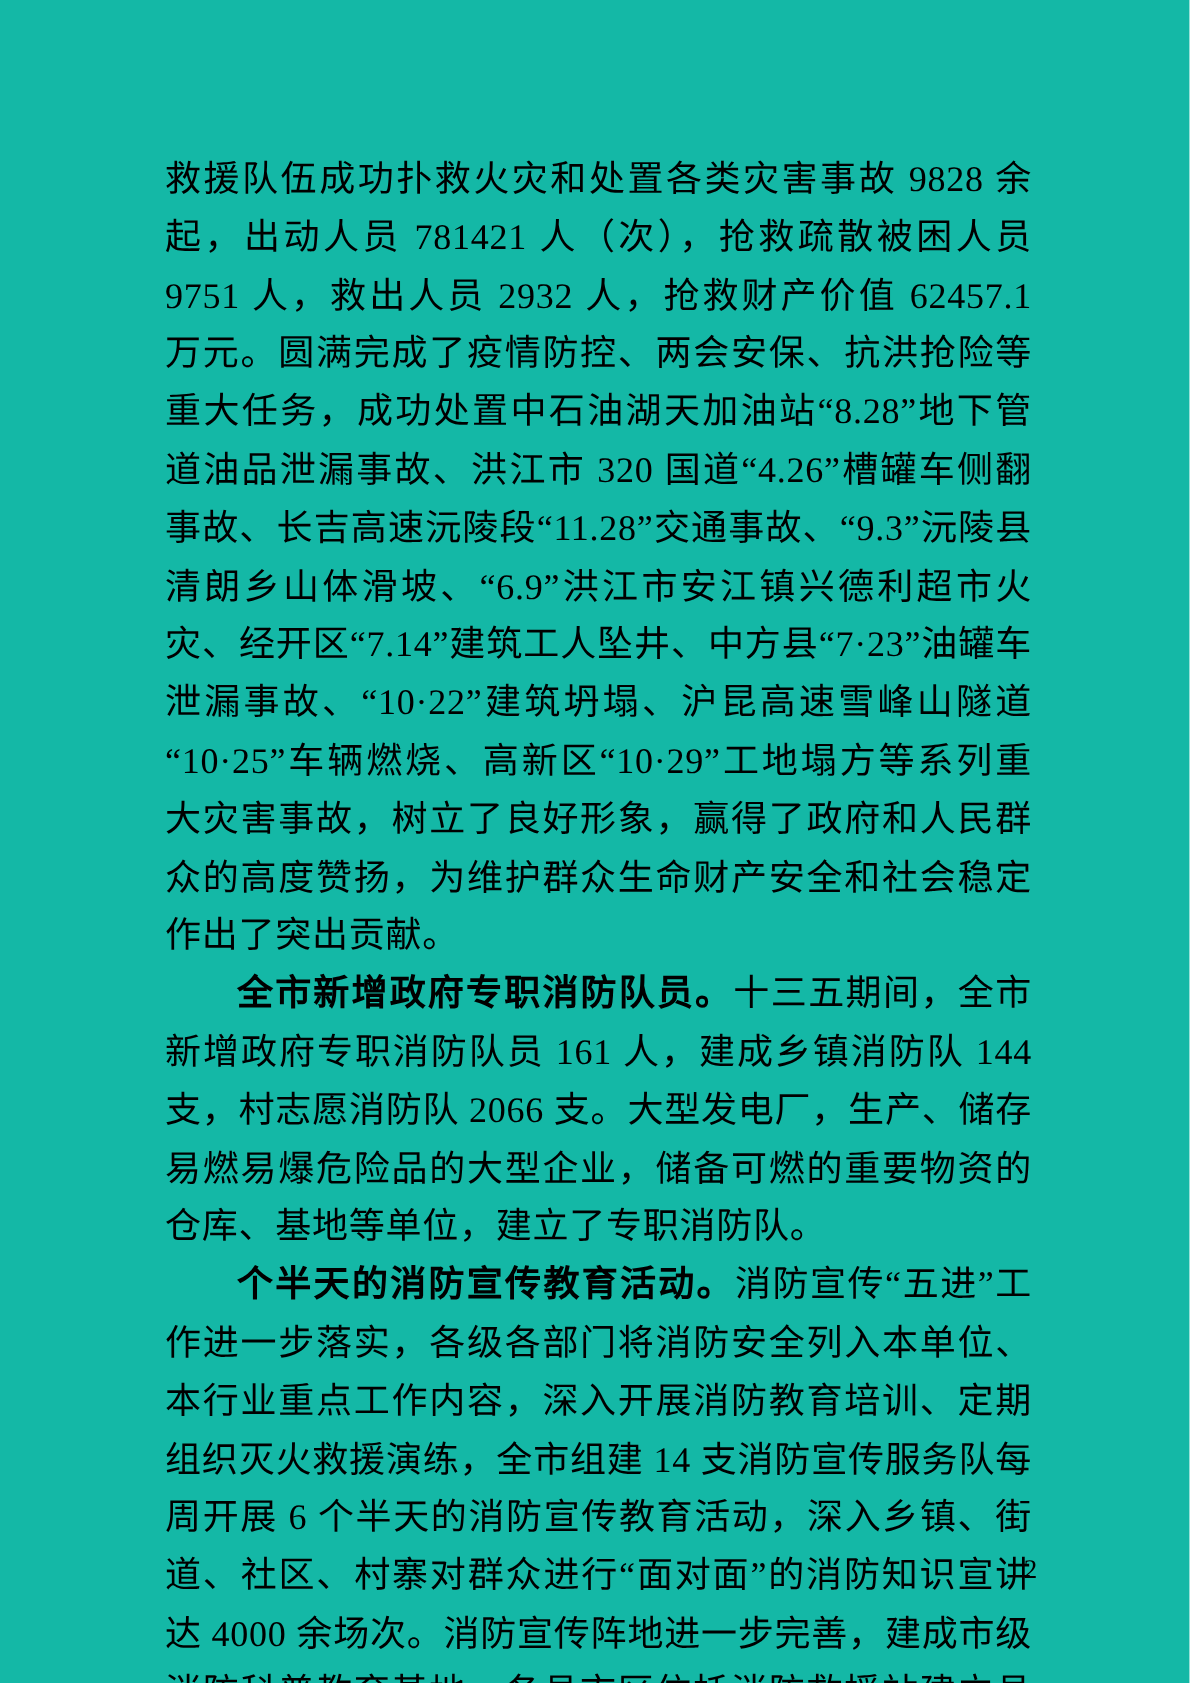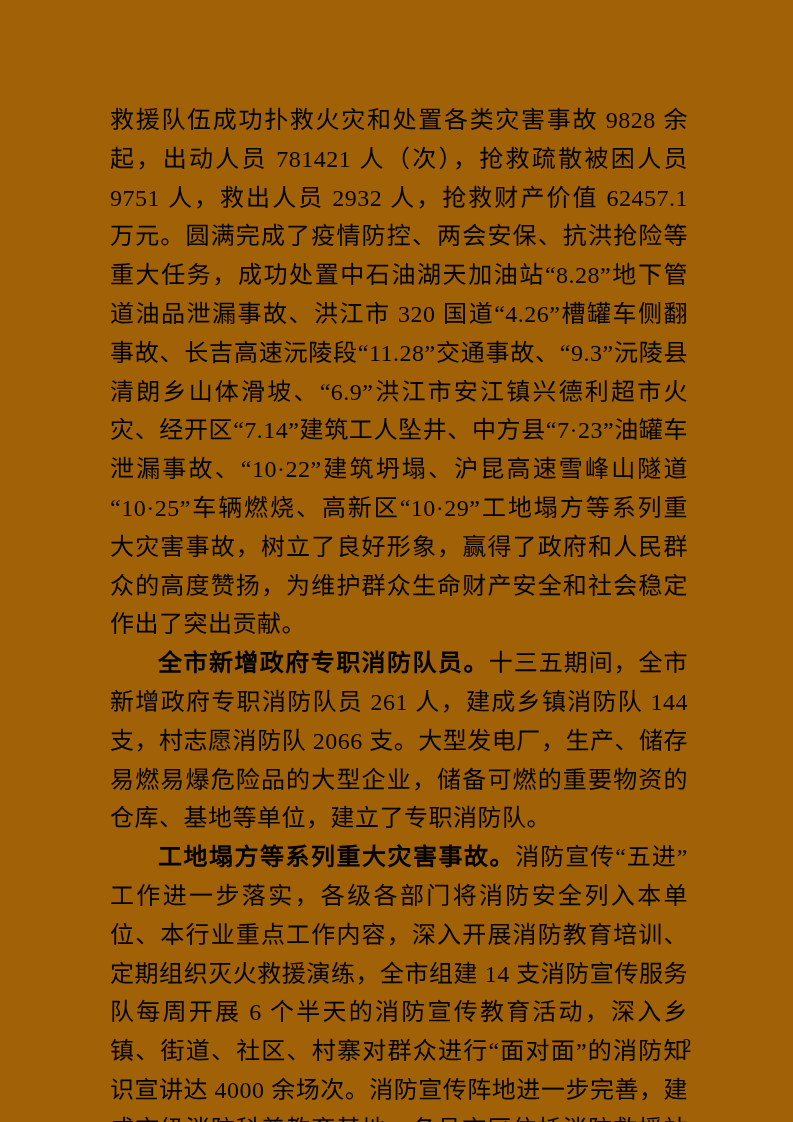--- a/index.html
+++ b/index.html
@@ -6,21 +6,21 @@
   html, body {
     width: 793px;
     height: 1122px;
     background: #ffffff;
     font-family: "Liberation Serif", "DejaVu Serif", serif;
   }
   .page {
     position: relative;
     width: 793px;
     height: 1122px;
-    background: #a16207;
+    background: #14b8a6;
     overflow: hidden;
   }
   .doc-body {
     position: absolute;
     left: 110px;
     top: 101px;
     width: 578px;
     color: #000000;
     font-size: 24px;
     line-height: 38.8px;
@@ -54,21 +54,21 @@
 </style>
 </head>
 <body>
 
 <div class="page">
 
   <div class="doc-body">
 
     <p class="para"><span>救援队伍成功扑救火灾和处置各类灾害事故 9828 余起，出动人员 781421 人（次），抢救疏散被困人员 9751 人，救出人员 2932 人，抢救财产价值 62457.1 万元。圆满完成了疫情防控、两会安保、抗洪抢险等重大任务，成功处置中石油湖天加油站“8.28”地下管道油品泄漏事故、洪江市 320 国道“4.26”槽罐车侧翻事故、长吉高速沅陵段“11.28”交通事故、“9.3”沅陵县清朗乡山体滑坡、“6.9”洪江市安江镇兴德利超市火灾、经开区“7.14”建筑工人坠井、中方县“7·23”油罐车泄漏事故、“10·22”建筑坍塌、沪昆高速雪峰山隧道“10·25”车辆燃烧、高新区“10·29”工地塌方等系列重大灾害事故，树立了良好形象，赢得了政府和人民群众的高度赞扬，为维护群众生命财产安全和社会稳定作出了突出贡献。</span></p>
 
-    <p class="para indent"><span class="lead">全市新增政府专职消防队员。</span><span>十三五期间，全市新增政府专职消防队员 261 人，建成乡镇消防队 144 支，村志愿消防队 2066 支。大型发电厂，生产、储存易燃易爆危险品的大型企业，储备可燃的重要物资的仓库、基地等单位，建立了专职消防队。</span></p>
+    <p class="para indent"><span class="lead">全市新增政府专职消防队员。</span><span>十三五期间，全市新增政府专职消防队员 161 人，建成乡镇消防队 144 支，村志愿消防队 2066 支。大型发电厂，生产、储存易燃易爆危险品的大型企业，储备可燃的重要物资的仓库、基地等单位，建立了专职消防队。</span></p>
 
-    <p class="para indent"><span class="lead">工地塌方等系列重大灾害事故。</span><span>消防宣传“五进”工作进一步落实，各级各部门将消防安全列入本单位、本行业重点工作内容，深入开展消防教育培训、定期组织灭火救援演练，全市组建 14 支消防宣传服务队每周开展 6 个半天的消防宣传教育活动，深入乡镇、街道、社区、村寨对群众进行“面对面”的消防知识宣讲达 4000 余场次。消防宣传阵地进一步完善，建成市级消防科普教育基地，各县市区依托消防救援站建立县级</span></p>
+    <p class="para indent"><span class="lead">个半天的消防宣传教育活动。</span><span>消防宣传“五进”工作进一步落实，各级各部门将消防安全列入本单位、本行业重点工作内容，深入开展消防教育培训、定期组织灭火救援演练，全市组建 14 支消防宣传服务队每周开展 6 个半天的消防宣传教育活动，深入乡镇、街道、社区、村寨对群众进行“面对面”的消防知识宣讲达 4000 余场次。消防宣传阵地进一步完善，建成市级消防科普教育基地，各县市区依托消防救援站建立县级</span></p>
 
   </div>
 
   <div class="page-number">2</div>
 
 </div>
 
 </body></html>

